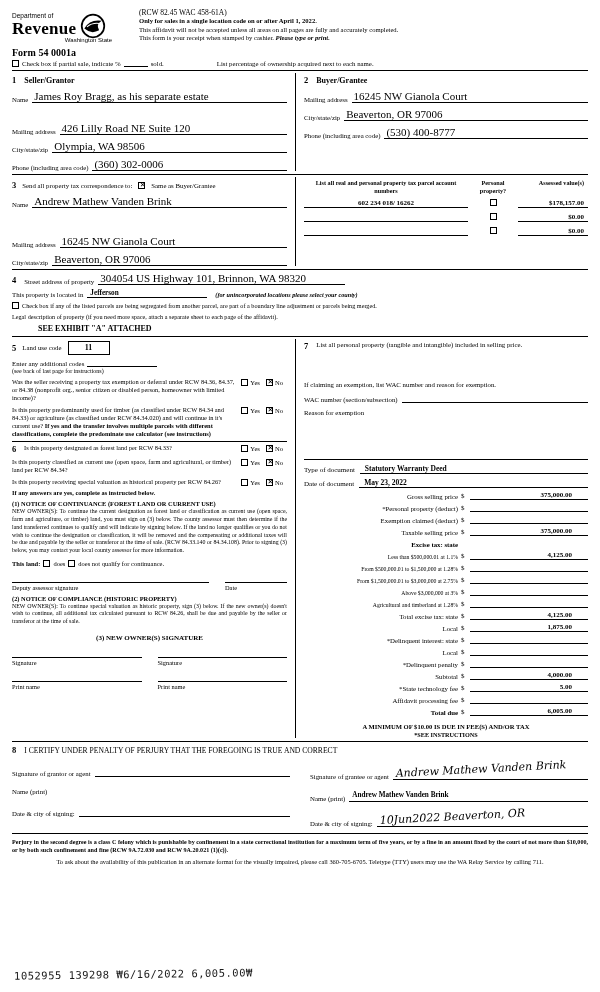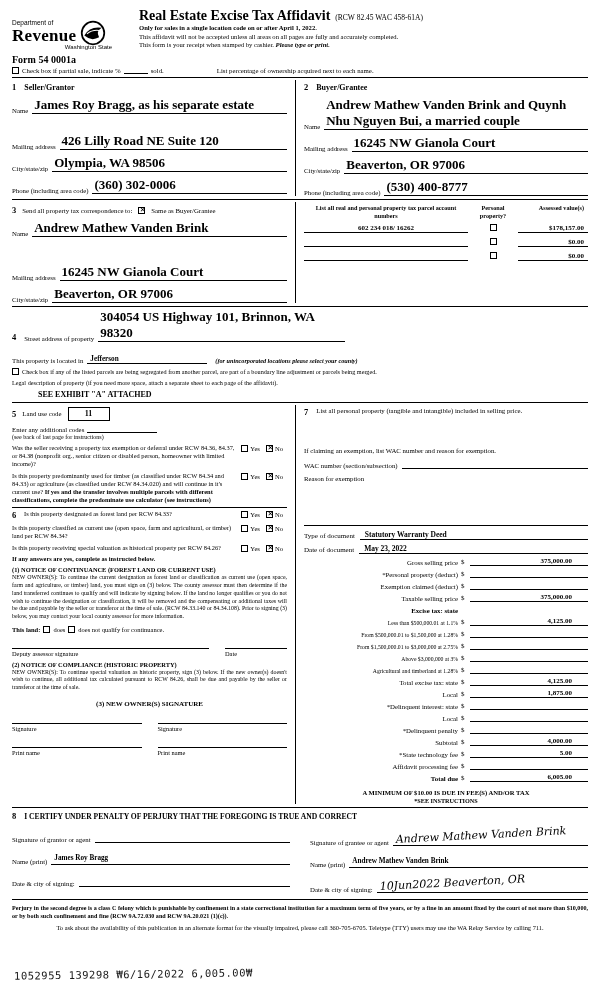--- a/index.html
+++ b/index.html
@@ -31,33 +31,33 @@
 
 .cols{display:flex;}
 .cl{width:284px;padding-right:8px;}
 .cr{flex:1;padding-left:8px;min-width:0;}
 .ruled>.cl{border-right:1px solid #000;}
 .sec-head{display:flex;gap:8px;margin-top:2px;align-items:baseline;}
 .sec-num{font-weight:bold;font-size:8.5px;}
 .sec-title{font-weight:bold;font-size:8px;}
 .frow{display:flex;align-items:flex-end;margin-top:5px;}
 .flabel{white-space:nowrap;padding-right:4px;font-size:6.8px;}
-.fval{flex:1;border-bottom:.9px solid #000;font-weight:bold;font-size:13px;padding:0 2px;min-height:9px;}
+.fval{flex:1;border-bottom:.9px solid #000;font-weight:normal;font-size:11px;padding:0 2px;min-height:9px;}
 .sp6{height:6px;}.sp10{height:10px;}.sp14{height:14px;}.sp22{height:22px;}.sp30{height:30px;}
 
 .s3intro{display:flex;gap:6px;align-items:center;font-size:6.8px;margin-top:3px;}
 .s3head{display:flex;font-size:6.2px;font-weight:bold;text-align:center;line-height:1.2;margin-top:2px;}
 .s3row{display:flex;margin-top:5px;align-items:flex-start;}
 .s3c1{flex:1;padding:0 3px;}
 .s3c2{flex:0 0 50px;text-align:center;}
 .s3c3{flex:0 0 70px;text-align:right;padding-right:4px;}
 .s3row .s3c1,.s3row .s3c3{border-bottom:.9px solid #000;font-weight:bold;font-size:7px;min-height:9px;}
 .s3row .s3c1{text-align:center;}
 
-.locrow{display:flex;align-items:flex-end;margin-top:13px;font-size:6.8px;}
+.locrow{display:flex;align-items:flex-end;margin-top:4px;font-size:6.8px;}
 .locval{width:120px;border-bottom:.9px solid #000;font-weight:bold;font-size:7.2px;padding:0 3px;}
 .locnote{font-weight:bold;font-style:italic;font-size:6.2px;padding-left:8px;}
 .seg-row{display:flex;gap:3px;font-size:6.2px;margin-top:4px;align-items:flex-start;line-height:1.25;}
 .legal-label{font-size:6.2px;margin-top:3px;}
 .legal-val{font-weight:bold;font-size:8px;margin:4px 0 3px 26px;}
 
 .lu-row{display:flex;align-items:center;gap:6px;margin-top:2px;}
 .lu-box{border:1px solid #000;min-width:42px;text-align:center;font-weight:bold;font-size:8px;padding:1.5px 2px;}
 .addl-row{display:flex;align-items:flex-end;margin-top:4px;font-size:6.8px;gap:3px;}
 .addl-blank{width:70px;border-bottom:.9px solid #000;height:8px;}
@@ -87,21 +87,21 @@
 .tlabel{flex:1;text-align:right;padding-right:3px;font-size:6.8px;white-space:nowrap;}
 .tlabel.sm{font-size:5.7px;}
 .tdollar{width:9px;font-size:7px;}
 .tamt{width:118px;border-bottom:.9px solid #000;text-align:right;padding-right:16px;font-size:7px;min-height:9px;}
 .tamt.filled{font-weight:bold;}
 .tamt.noline{border:none;}
 .minnote{font-weight:bold;font-size:6.6px;text-align:center;margin-top:7px;}
 .seeinstr{font-weight:bold;font-size:6.2px;text-align:center;margin-top:1px;}
 
 .s8head{display:flex;gap:8px;margin-top:3px;align-items:baseline;}
-.s8title{font-weight:bold;font-size:7.6px;}
+.s8title{font-weight:normal;font-size:7.6px;}
 .s8cols{display:flex;gap:20px;}
 .s8col{flex:1;min-width:0;}
 .s8row{display:flex;align-items:flex-end;margin-top:11px;}
 .s8label{white-space:nowrap;padding-right:4px;font-size:6.8px;}
 .s8line{flex:1;border-bottom:.9px solid #000;min-height:11px;padding:0 3px;}
 .name-val{font-weight:bold;font-size:7.2px;}
 .handwrite{font-family:"DejaVu Serif",serif;font-style:italic;font-size:11px;transform:rotate(-3deg) translateY(1px);transform-origin:left bottom;display:inline-block;white-space:nowrap;}
 
 .perjury{font-size:6.1px;font-weight:bold;line-height:1.32;text-align:justify;margin-top:4px;}
 .altnote{font-size:6.4px;text-align:center;margin-top:4px;line-height:1.4;}
@@ -123,21 +123,20 @@
           <circle cx="15" cy="15" r="13" fill="none" stroke="#000" stroke-width="2"></circle>
           <path d="M5 18 Q 11 7 25 9 Q 18 13 22 20 Q 13 25 5 18 Z" fill="#000"></path>
           <path d="M8 16 Q 14 11 22 12" stroke="#fff" stroke-width="1.2" fill="none"></path>
         </svg>
       </div>
       <div class="dept-state">Washington State</div>
     </div>
     <div class="vline"></div>
     <div class="title-block">
       <div class="title-row">
-        <span class="title">Real Estate Excise Tax Affidavit</span>
         <span class="title-ref">(RCW 82.45 WAC 458-61A)</span>
       </div>
       <div class="note bold">Only for sales in a single location code on or after April 1, 2022.</div>
       <div class="note">This affidavit will not be accepted unless all areas on all pages are fully and accurately completed.</div>
       <div class="note"><span>This form is your receipt when stamped by cashier. </span><span class="it bold">Please type or print.</span></div>
     </div>
   </div>
 
   <div class="form-no">Form 54 0001a</div>
   <div class="partial">
@@ -171,24 +170,20 @@
         </div>
       <div class="frow">
           <span class="flabel">Phone (including area code)</span>
           <span class="fval">(360) 302-0006</span>
         </div>
     </div>
     <div class="cr">
       <div class="sec-head">
           <span class="sec-num">2</span>
           <span class="sec-title">Buyer/Grantee</span>
-        </div>
-      <div class="frow">
-          <span class="flabel">Name</span>
-          <span class="fval">Andrew Mathew Vanden Brink and Quynh Nhu Nguyen Bui, a married couple</span>
         </div>
       <div class="frow">
           <span class="flabel">Mailing address</span>
           <span class="fval">16245 NW Gianola Court</span>
         </div>
       <div class="frow">
           <span class="flabel">City/state/zip</span>
           <span class="fval">Beaverton, OR 97006</span>
         </div>
       <div class="frow">
@@ -497,21 +492,20 @@
       <span class="s8title">I CERTIFY UNDER PENALTY OF PERJURY THAT THE FOREGOING IS TRUE AND CORRECT</span>
     </div>
     <div class="s8cols">
       <div class="s8col">
         <div class="s8row">
           <span class="s8label">Signature of grantor or agent</span>
           <span class="s8line"></span>
         </div>
         <div class="s8row">
           <span class="s8label">Name (print)</span>
-          <span class="s8line name-val">James Roy Bragg</span>
         </div>
         <div class="s8row">
           <span class="s8label">Date &amp; city of signing:</span>
           <span class="s8line"></span>
         </div>
       </div>
       <div class="s8col">
         <div class="s8row">
           <span class="s8label">Signature of grantee or agent</span>
           <span class="s8line"><span class="handwrite">Andrew Mathew Vanden Brink</span></span>

